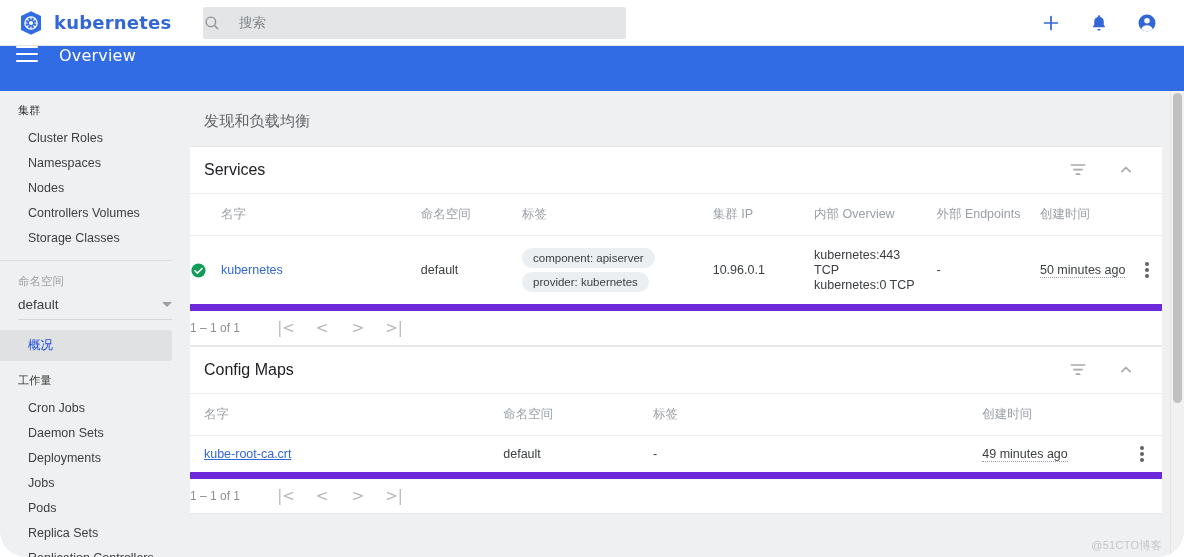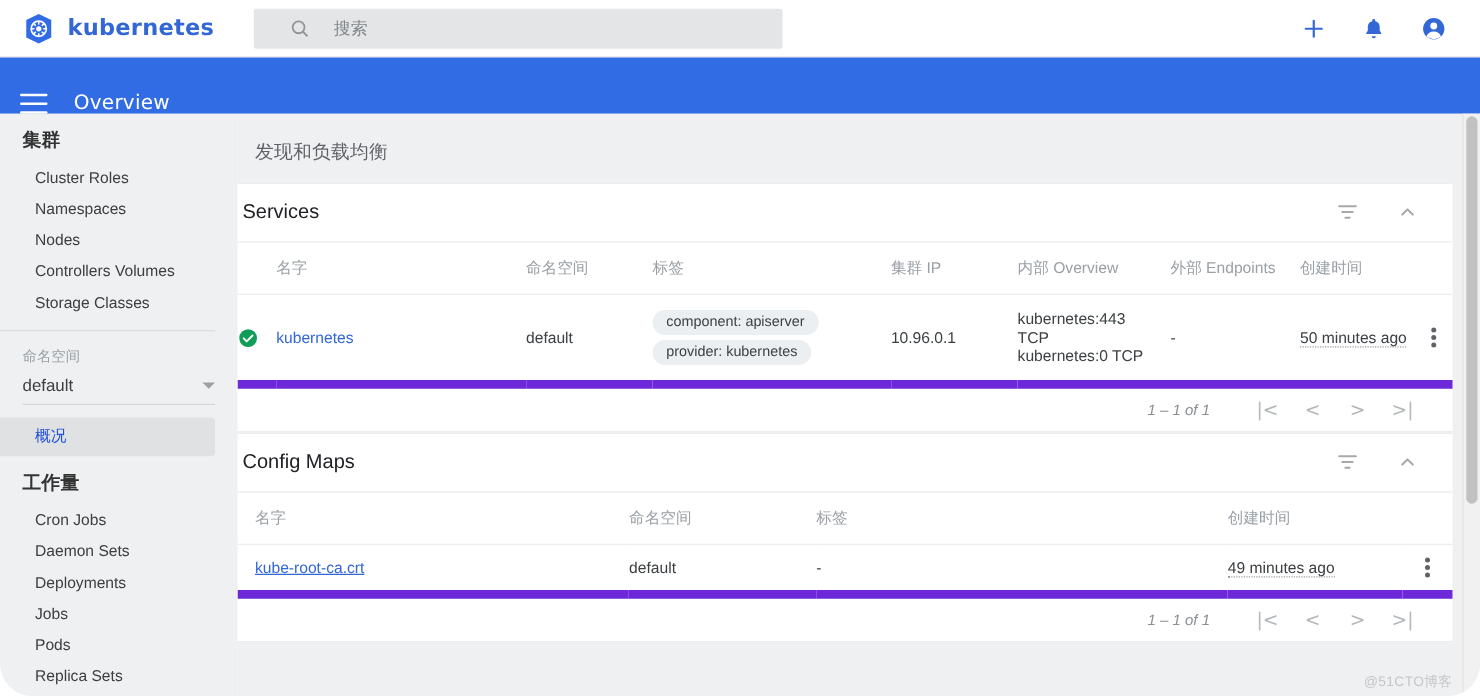--- a/index.html
+++ b/index.html
@@ -20,57 +20,57 @@
   .brand { display: flex; align-items: center; padding-left: 18px; width: 190px; }
   .brand-logo { width: 26px; height: 26px; flex: 0 0 26px; }
   .brand-name {
     margin-left: 10px; font-size: 18px; font-weight: 700;
     color: #3367d6; letter-spacing: .2px;
     font-family: "DejaVu Sans", "Liberation Sans", sans-serif;
   }
   .searchwrap {
     margin-left: 13px; width: 423px; height: 32px;
     background: #e3e5e6; border-radius: 2px;
-    display: flex; align-items: center; padding: 0 28px;
+    display: flex; align-items: center; padding: 0 0;
   }
   .search-icon { width: 18px; height: 18px; flex: 0 0 18px; opacity: .62; }
   .search-input {
     border: none; outline: none; background: transparent;
     margin-left: 18px; font-size: 13.5px; color: #3c4043;
     font-family: "Liberation Sans", sans-serif; width: 360px; height: 30px;
   }
   .search-input::placeholder { color: #80868b; }
   .top-actions {
     margin-left: auto; display: flex; align-items: center;
     gap: 26px; padding-right: 26px;
   }
   .top-actions .ic { width: 22px; height: 22px; cursor: pointer; }
 
   
   .bluebar {
     position: absolute; top: 46px; left: 0; width: 1184px; height: 45px;
-    background: #326ce5; display: flex; align-items: flex-end; padding-left: 16px;
+    background: #326ce5; display: flex; align-items: flex-start; padding-left: 16px;
   }
   .menu-btn { width: 22px; height: 16px; cursor: pointer; }
   .menu-btn span {
     display: block; height: 2px; background: #fff; border-radius: 1px; margin-bottom: 5px;
   }
   .menu-btn span:last-child { margin-bottom: 0; }
   .page-title {
     color: #fff; font-size: 16px; margin-left: 21px; letter-spacing: .2px;
     font-family: "DejaVu Sans", "Liberation Sans", sans-serif; font-weight: 400;
   }
 
   
   .sidebar {
     position: absolute; top: 91px; left: 0; width: 190px; height: 466px;
     background: #eff0f1; overflow: hidden;
   }
   .nav-group-title {
-    font-size: 15px; color: #333; font-weight: 700;
+    font-size: 11px; color: #333; font-weight: 400;
     padding: 12px 0 8px 18px; letter-spacing: .2px;
   }
   .nav-item {
     font-size: 12.5px; color: #3c4043; padding: 6px 0 6px 28px;
     cursor: pointer; line-height: 13px; white-space: nowrap;
   }
   .nav-sep { height: 1px; background: #dcdddf; margin: 9px 18px 0 0; }
   .ns-block { padding: 13px 18px 0 18px; }
   .ns-label { font-size: 11.5px; color: #9aa0a6; }
   .ns-select {
@@ -95,21 +95,21 @@
     background: #eff0f1; overflow: hidden;
   }
   .section-title {
     font-size: 15px; color: #5f6368; padding: 21px 0 15px 14px; letter-spacing: .2px;
   }
   .card {
     background: #fff; margin: 0 22px 0 0; border: 1px solid #e8e8e8;
     border-left: none; border-right: none;
   }
   .card-head {
-    height: 47px; display: flex; align-items: center; padding: 0 0 0 4px;
+    height: 47px; display: flex; align-items: center; padding: 0 0 0 14px;
     border-bottom: 1px solid #ececec;
   }
   .card-title { font-size: 16px; color: #202124; font-weight: 400; }
   .card-head-actions {
     margin-left: auto; display: flex; align-items: center; gap: 28px; padding-right: 26px;
   }
   .icon-btn { width: 20px; height: 20px; cursor: pointer; opacity: .55; }
 
   table { width: 100%; border-collapse: collapse; }
   thead th {
@@ -129,22 +129,22 @@
   }
   .ts { border-bottom: 1px dotted #9aa0a6; cursor: help; }
   .kebab {
     width: 4px; height: 4px; background: #5f6368; border-radius: 50%;
     box-shadow: 0 -6px 0 #5f6368, 0 6px 0 #5f6368; margin: 6px auto; cursor: pointer;
   }
   .status-ok { width: 17px; height: 17px; display: block; }
   .multiline { line-height: 15px; }
 
   .pager {
-    height: 34px; display: flex; align-items: center; justify-content: flex-end;
-    padding-right: 22px; gap: 0; font-style: italic;
+    height: 34px; display: flex; align-items: center; 
+    padding-right: 22px; gap: 0;
   }
   .pager-count { font-size: 12px; color: #8a8f94; margin-right: 28px; }
   .pager-btn {
     width: 36px; text-align: center; font-size: 15px; color: #b4b8bb; cursor: pointer;
     font-family: "DejaVu Sans", sans-serif;
   }
 
   
   .scrollbar {
     position: absolute; top: 91px; right: 0; width: 14px; height: 466px;

